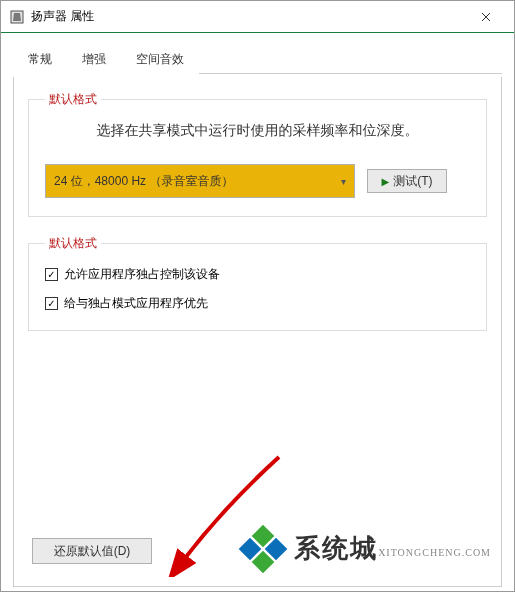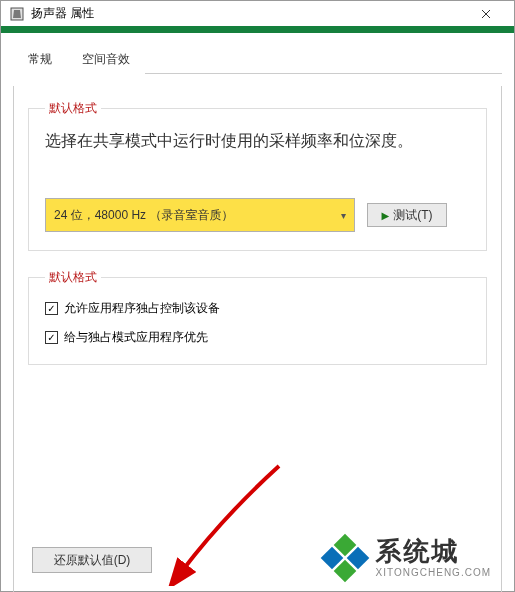--- a/index.html
+++ b/index.html
@@ -19,21 +19,21 @@
       height: 592px;
       border: 1px solid #999;
       background: #fff;
       position: relative;
     }
     .titlebar {
       height: 32px;
       display: flex;
       align-items: center;
       padding: 0 8px;
-      border-bottom: 7px solid #15803d;
+      border-bottom: 1px solid #15803d;
     }
     .titlebar .app-icon {
       width: 16px; height: 16px;
       display: inline-flex; align-items: center; justify-content: center;
       margin-right: 6px;
     }
     .titlebar .title-text {
       flex: 1;
       font-size: 12px;
       color: #000;
@@ -47,21 +47,21 @@
     }
     .client {
       padding: 10px 12px 12px 12px;
       position: relative;
       height: calc(100% - 32px);
     }
     .tabs {
       display: flex;
       align-items: flex-start;
       border-bottom: 1px solid #ccc;
-      margin-bottom: 12px;
+      margin-bottom: 3px;
     }
     .tab {
       padding: 6px 14px;
       border: 1px solid transparent;
       border-bottom: none;
       background: #fff;
       font-size: 12px;
       color: #333;
       cursor: default;
       position: relative;
@@ -83,35 +83,36 @@
       border: 1px solid #ddd;
       margin: 0 0 18px 0;
       padding: 14px 16px 18px 16px;
     }
     fieldset.group legend {
       padding: 0 4px;
       font-size: 12px;
       color: #b91c1c;
     }
     .desc {
-      font-size: 16px;
-      color: #333;
-      margin-bottom: 46px;
+      font-size: 14px;
+      color: #333;
+      margin-bottom: 24px;
+      text-align: center;
     }
     .row {
       display: flex;
       align-items: center;
       gap: 12px;
     }
     .combo {
       flex: 1;
       max-width: 310px;
       height: 24px;
       border: 1px solid #b0b0b0;
-      background: #fde047;
+      background: #eab308;
       display: flex;
       align-items: center;
       justify-content: space-between;
       padding: 16px 8px;
       font-size: 12px;
       color: #333;
       cursor: default;
     }
     .combo .chev {
       font-size: 10px;
@@ -177,23 +178,23 @@
     }
     .diamond {
       position: absolute;
       width: 16px; height: 16px;
       transform: rotate(45deg);
     }
     .d-top { background: #3aa935; left: 15px; top: 2px; }
     .d-right { background: #0a6fb8; left: 28px; top: 15px; }
     .d-bottom{ background: #3aa935; left: 15px; top: 28px; }
     .d-left  { background: #0a6fb8; left: 2px;  top: 15px; }
-    .wm-text { display: flex; flex-direction: column; line-height: 1; }
+    .wm-text { display: flex; flex-direction: row; line-height: 1; font-family: Liberation Serif, serif; }
     .wm-title { font-size: 26px; font-weight: 600; color: #333; letter-spacing: 2px; }
-    .wm-sub { font-size: 10px; color: #888; letter-spacing: 1px; margin-top: 4px; }
+    .wm-sub { font-size: 10px; color: #888; letter-spacing: 1px; margin-top: 12px; }
   </style>
 </head>
 <body>
 
 <div class="window">
   <div class="titlebar">
     <span class="app-icon">
       <svg width="14" height="14" viewBox="0 0 14 14">
         <rect x="1" y="1" width="12" height="12" fill="none" stroke="#555" stroke-width="1"></rect>
         <rect x="1" y="1" width="12" height="12" fill="#333" opacity="0.15"></rect>
@@ -206,20 +207,21 @@
         <svg width="10" height="10" viewBox="0 0 10 10">
             <path d="M1 1 L9 9 M9 1 L1 9" stroke="currentColor" stroke-width="1"></path>
           </svg>
       </span>
     </div>
   </div>
 
   <div class="client">
     <div class="tabs">
       <div class="tab">常规</div>
+      <div class="tab">增强</div>
       <div class="tab">空间音效</div>
     </div>
 
     <div class="tabpage">
 
       <fieldset class="group">
         <legend>默认格式</legend>
         <div class="desc">选择在共享模式中运行时使用的采样频率和位深度。</div>
         <div class="row">
           <div class="combo">

